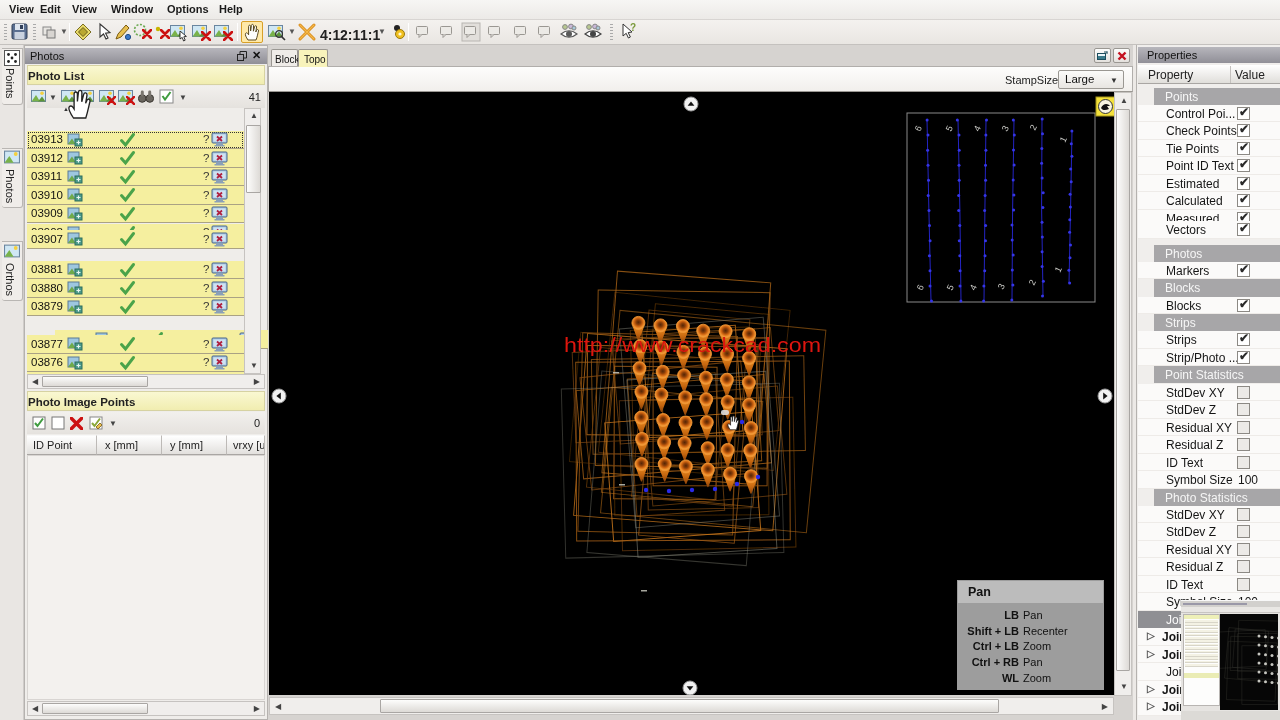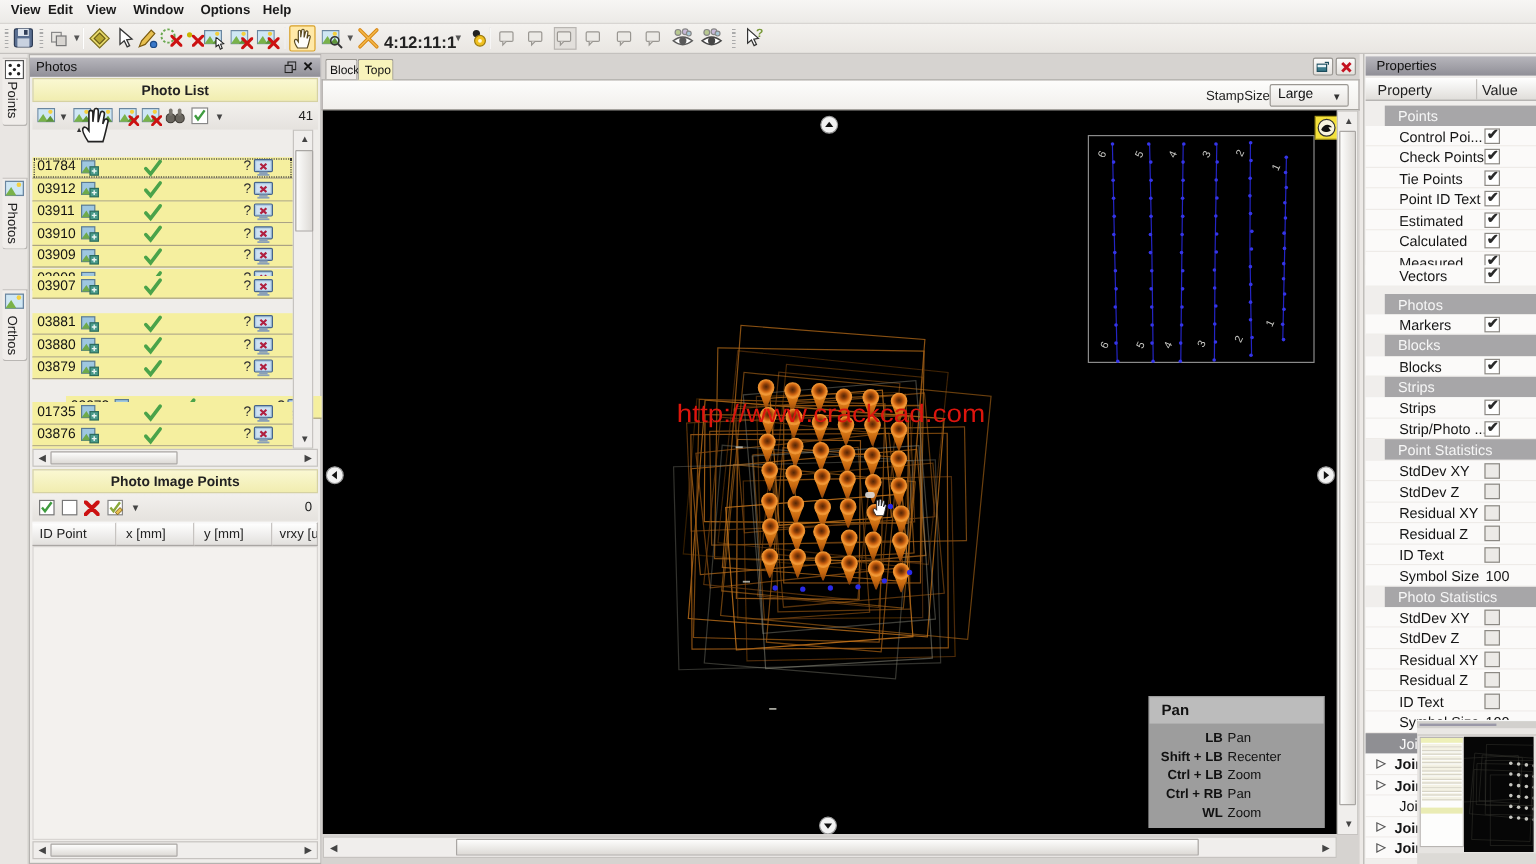--- a/index.html
+++ b/index.html
@@ -19,21 +19,21 @@
 .ztxt{position:absolute;top:7px;font-size:14px;color:#222;font-weight:600;}
 
 #lefttabs{left:0;top:45px;width:24px;height:675px;background:#e9e6e3;border-right:1px solid #cfccc9;}
 .vtab{position:absolute;left:2px;width:21px;background:#f0edea;border:1px solid #b9b6b3;border-left:none;border-radius:0 0 3px 3px;}
 .vtxt{position:absolute;left:4px;writing-mode:vertical-rl;font-size:11px;color:#222;}
 
 #photospanel{left:24px;top:45px;width:244px;height:675px;background:#efedea;border:1px solid #b5b2af;}
 #ptitle{left:0px;top:2px;width:242px;height:16px;background:linear-gradient(#b7b6bc,#908f97);
  color:#111;font-size:11px;padding:2px 0 0 5px;}
 .yhdr{position:absolute;left:2px;width:238px;height:20px;background:linear-gradient(#faf8d2,#f1edb0);
- border:1px solid #d6d2a2;color:#222;font-size:11.5px;font-weight:600;text-align:center;padding-top:4px;}
+ border:1px solid #d6d2a2;color:#222;font-size:11.5px;font-weight:600;padding-top:4px;}
 .ptool{position:absolute;left:2px;width:238px;height:22px;background:linear-gradient(#f2f0ed,#e5e2de);}
 .thead{position:absolute;display:flex;height:20px;font-size:11px;color:#222;}
 .thc{height:20px;white-space:nowrap;overflow:hidden;background:linear-gradient(#ffffff,#e2e0dd);border-right:1px solid #bdbab7;
  border-bottom:1px solid #a9a6a3;border-top:1px solid #f8f8f8;padding:3px 0 0 4px;}
 .prow{position:absolute;left:2px;width:217px;height:18.6px;background:#f5ef9f;
  border-bottom:1px solid #aaa284;font-size:11.5px;color:#111;}
 .prow .id{position:absolute;left:4px;top:2.5px;}
 .prow .q{position:absolute;left:176px;top:2.5px;color:#333;}
 .vsb{position:absolute;background:#f0eeec;border:1px solid #c6c3c0;}
 .hsb{position:absolute;background:#f0eeec;border:1px solid #c6c3c0;}
@@ -292,21 +292,21 @@
         </svg>
 <svg class="abs" style="left:132px;top:3px" width="15" height="15" viewBox="0 0 15 15">
 <rect x="1" y="1" width="13" height="13" fill="#fff" stroke="#888"></rect>
 <path d="M3.5 7 L6 10.5 L11.5 3" fill="none" stroke="#3f9c3f" stroke-width="2"></path>
         </svg>
 <div class="arr" style="left:152px;top:8px;color:#444">▼</div>
 <span style="position:absolute;right:4px;top:5px;font-size:11px;color:#222">41</span>
 </div>
 <div class="abs" style="left:38px;top:60px;font-size:6px;color:#333">▲</div>
 <div class="prow" style="top:84.5px;outline:1px dotted #333;outline-offset:-2px;">
-<span class="id">01784</span>
+<span class="id">03913</span>
 <svg class="abs" style="left:40px;top:2px" width="16" height="14" viewBox="0 0 16 14">
 <rect x="1" y="1" width="11" height="10" fill="#9ec7e0" stroke="#5a7a94"></rect>
 <path d="M1 11 L5 5.5 L8.5 11 Z" fill="#6faa4a"></path>
 <rect x="8" y="6" width="7" height="7" fill="#4a9a8a" stroke="#2c6c5c"></rect>
 <path d="M11.5 7.5 L11.5 11.5 M9.5 9.5 L13.5 9.5" stroke="#e8f4f0" stroke-width="1.2"></path>
         </svg>
 <svg class="abs" style="left:92px;top:1px" width="17" height="16" viewBox="0 0 17 16">
 <path d="M2.5 8.5 L6.5 13 L14.5 2.5" fill="none" stroke="#4aa34a" stroke-width="3" stroke-linecap="round"></path>
         </svg>
 <span class="q">?</span>
@@ -512,21 +512,21 @@
 <span class="q">?</span>
 <svg class="abs" style="left:184px;top:1.5px" width="17" height="15" viewBox="0 0 17 15">
 <rect x="1" y="1" width="15" height="10" rx="1" fill="#a8c8e2" stroke="#48648a"></rect>
 <rect x="2.5" y="2.5" width="12" height="7" fill="#cfe2f2"></rect>
 <rect x="5" y="11" width="7" height="2" fill="#8aa0b8"></rect>
           <rect x="3.5" y="13" width="10" height="1.5" fill="#8aa0b8"></rect>
 <path d="M6 4.5 L11 9 M11 4.5 L6 9" stroke="#b02040" stroke-width="1.8"></path>
         </svg>
 </div>
 <div class="prow" style="top:289.1px;">
-<span class="id">01735</span>
+<span class="id">03877</span>
 <svg class="abs" style="left:40px;top:2px" width="16" height="14" viewBox="0 0 16 14">
 <rect x="1" y="1" width="11" height="10" fill="#9ec7e0" stroke="#5a7a94"></rect>
 <path d="M1 11 L5 5.5 L8.5 11 Z" fill="#6faa4a"></path>
 <rect x="8" y="6" width="7" height="7" fill="#4a9a8a" stroke="#2c6c5c"></rect>
 <path d="M11.5 7.5 L11.5 11.5 M9.5 9.5 L13.5 9.5" stroke="#e8f4f0" stroke-width="1.2"></path>
         </svg>
 <svg class="abs" style="left:92px;top:1px" width="17" height="16" viewBox="0 0 17 16">
 <path d="M2.5 8.5 L6.5 13 L14.5 2.5" fill="none" stroke="#4aa34a" stroke-width="3" stroke-linecap="round"></path>
         </svg>
 <span class="q">?</span>

